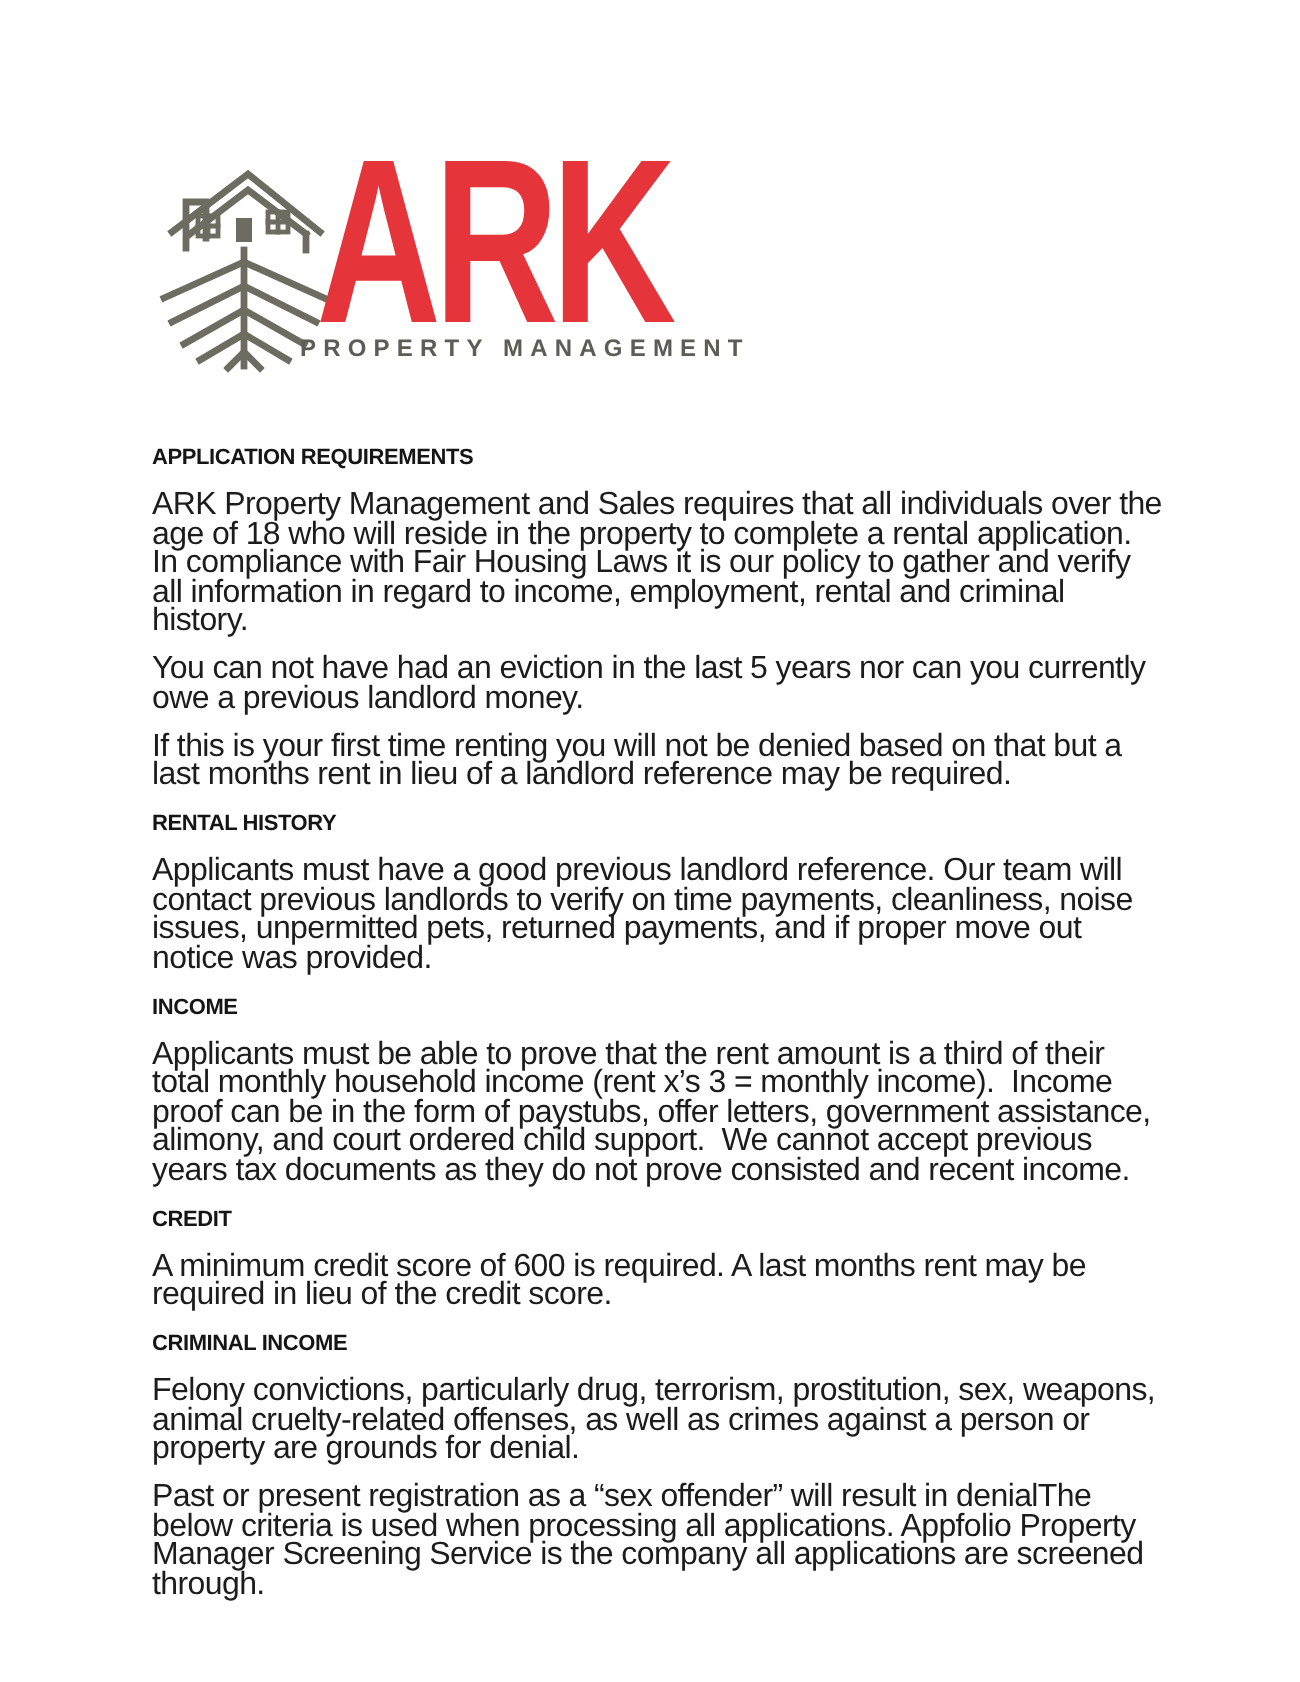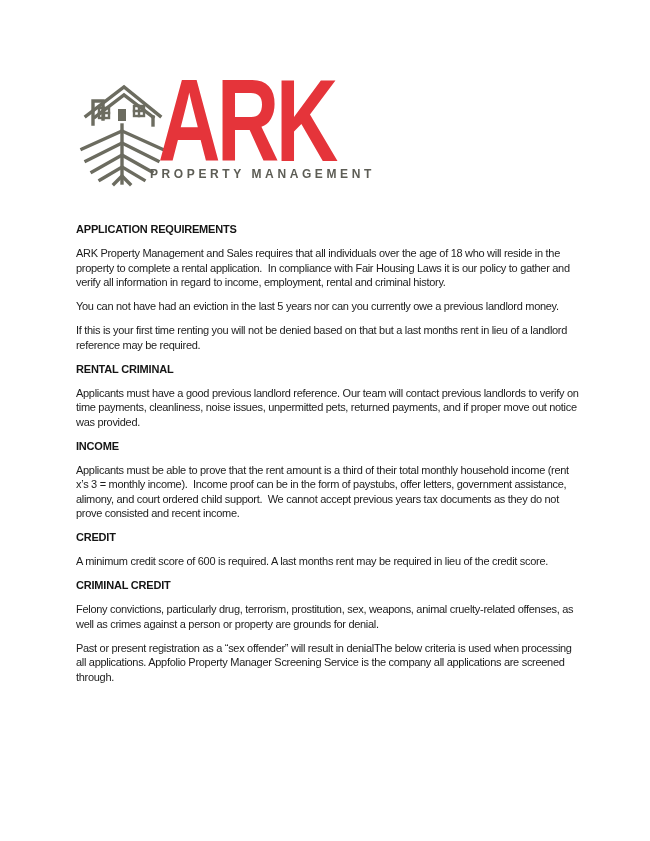--- a/index.html
+++ b/index.html
@@ -36,21 +36,21 @@
   .content {
     position: absolute; left: 76px; top: 222px; width: 505px;
     color: #1c1c1c;
   }
   .content h2 {
     font-size: 11px; line-height: 14.5px; font-weight: bold;
     color: #151515; letter-spacing: -0.2px;
     margin: 0 0 9.5px 0;
   }
   .content p {
-    font-size: 11px; line-height: 14.5px;
+    font-size: 16px; line-height: 14.5px;
     letter-spacing: -0.3px;
     margin: 0 0 9.5px 0;
     white-space: pre-wrap;
   }
 </style>
 </head>
 <body>
 
 <div class="page">
 
@@ -91,34 +91,34 @@
   <main class="content">
 
     <section>
       <h2>APPLICATION REQUIREMENTS</h2>
       <p>ARK Property Management and Sales requires that all individuals over the age of 18 who will reside in the property to complete a rental application.  In compliance with Fair Housing Laws it is our policy to gather and verify all information in regard to income, employment, rental and criminal history.</p>
       <p>You can not have had an eviction in the last 5 years nor can you currently owe a previous landlord money.</p>
       <p>If this is your first time renting you will not be denied based on that but a last months rent in lieu of a landlord reference may be required.</p>
     </section>
 
     <section>
-      <h2>RENTAL CRIMINAL</h2>
+      <h2>RENTAL HISTORY</h2>
       <p>Applicants must have a good previous landlord reference. Our team will contact previous landlords to verify on time payments, cleanliness, noise issues, unpermitted pets, returned payments, and if proper move out notice was provided.</p>
     </section>
 
     <section>
       <h2>INCOME</h2>
       <p>Applicants must be able to prove that the rent amount is a third of their total monthly household income (rent x’s 3 = monthly income).  Income proof can be in the form of paystubs, offer letters, government assistance, alimony, and court ordered child support.  We cannot accept previous years tax documents as they do not prove consisted and recent income.</p>
     </section>
 
     <section>
       <h2>CREDIT</h2>
       <p>A minimum credit score of 600 is required. A last months rent may be required in lieu of the credit score.</p>
     </section>
 
     <section>
-      <h2>CRIMINAL CREDIT</h2>
+      <h2>CRIMINAL INCOME</h2>
       <p>Felony convictions, particularly drug, terrorism, prostitution, sex, weapons, animal cruelty-related offenses, as well as crimes against a person or property are grounds for denial.</p>
       <p>Past or present registration as a “sex offender” will result in denialThe below criteria is used when processing all applications. Appfolio Property Manager Screening Service is the company all applications are screened through.</p>
     </section>
 
   </main>
 </div>
 
 </body></html>

